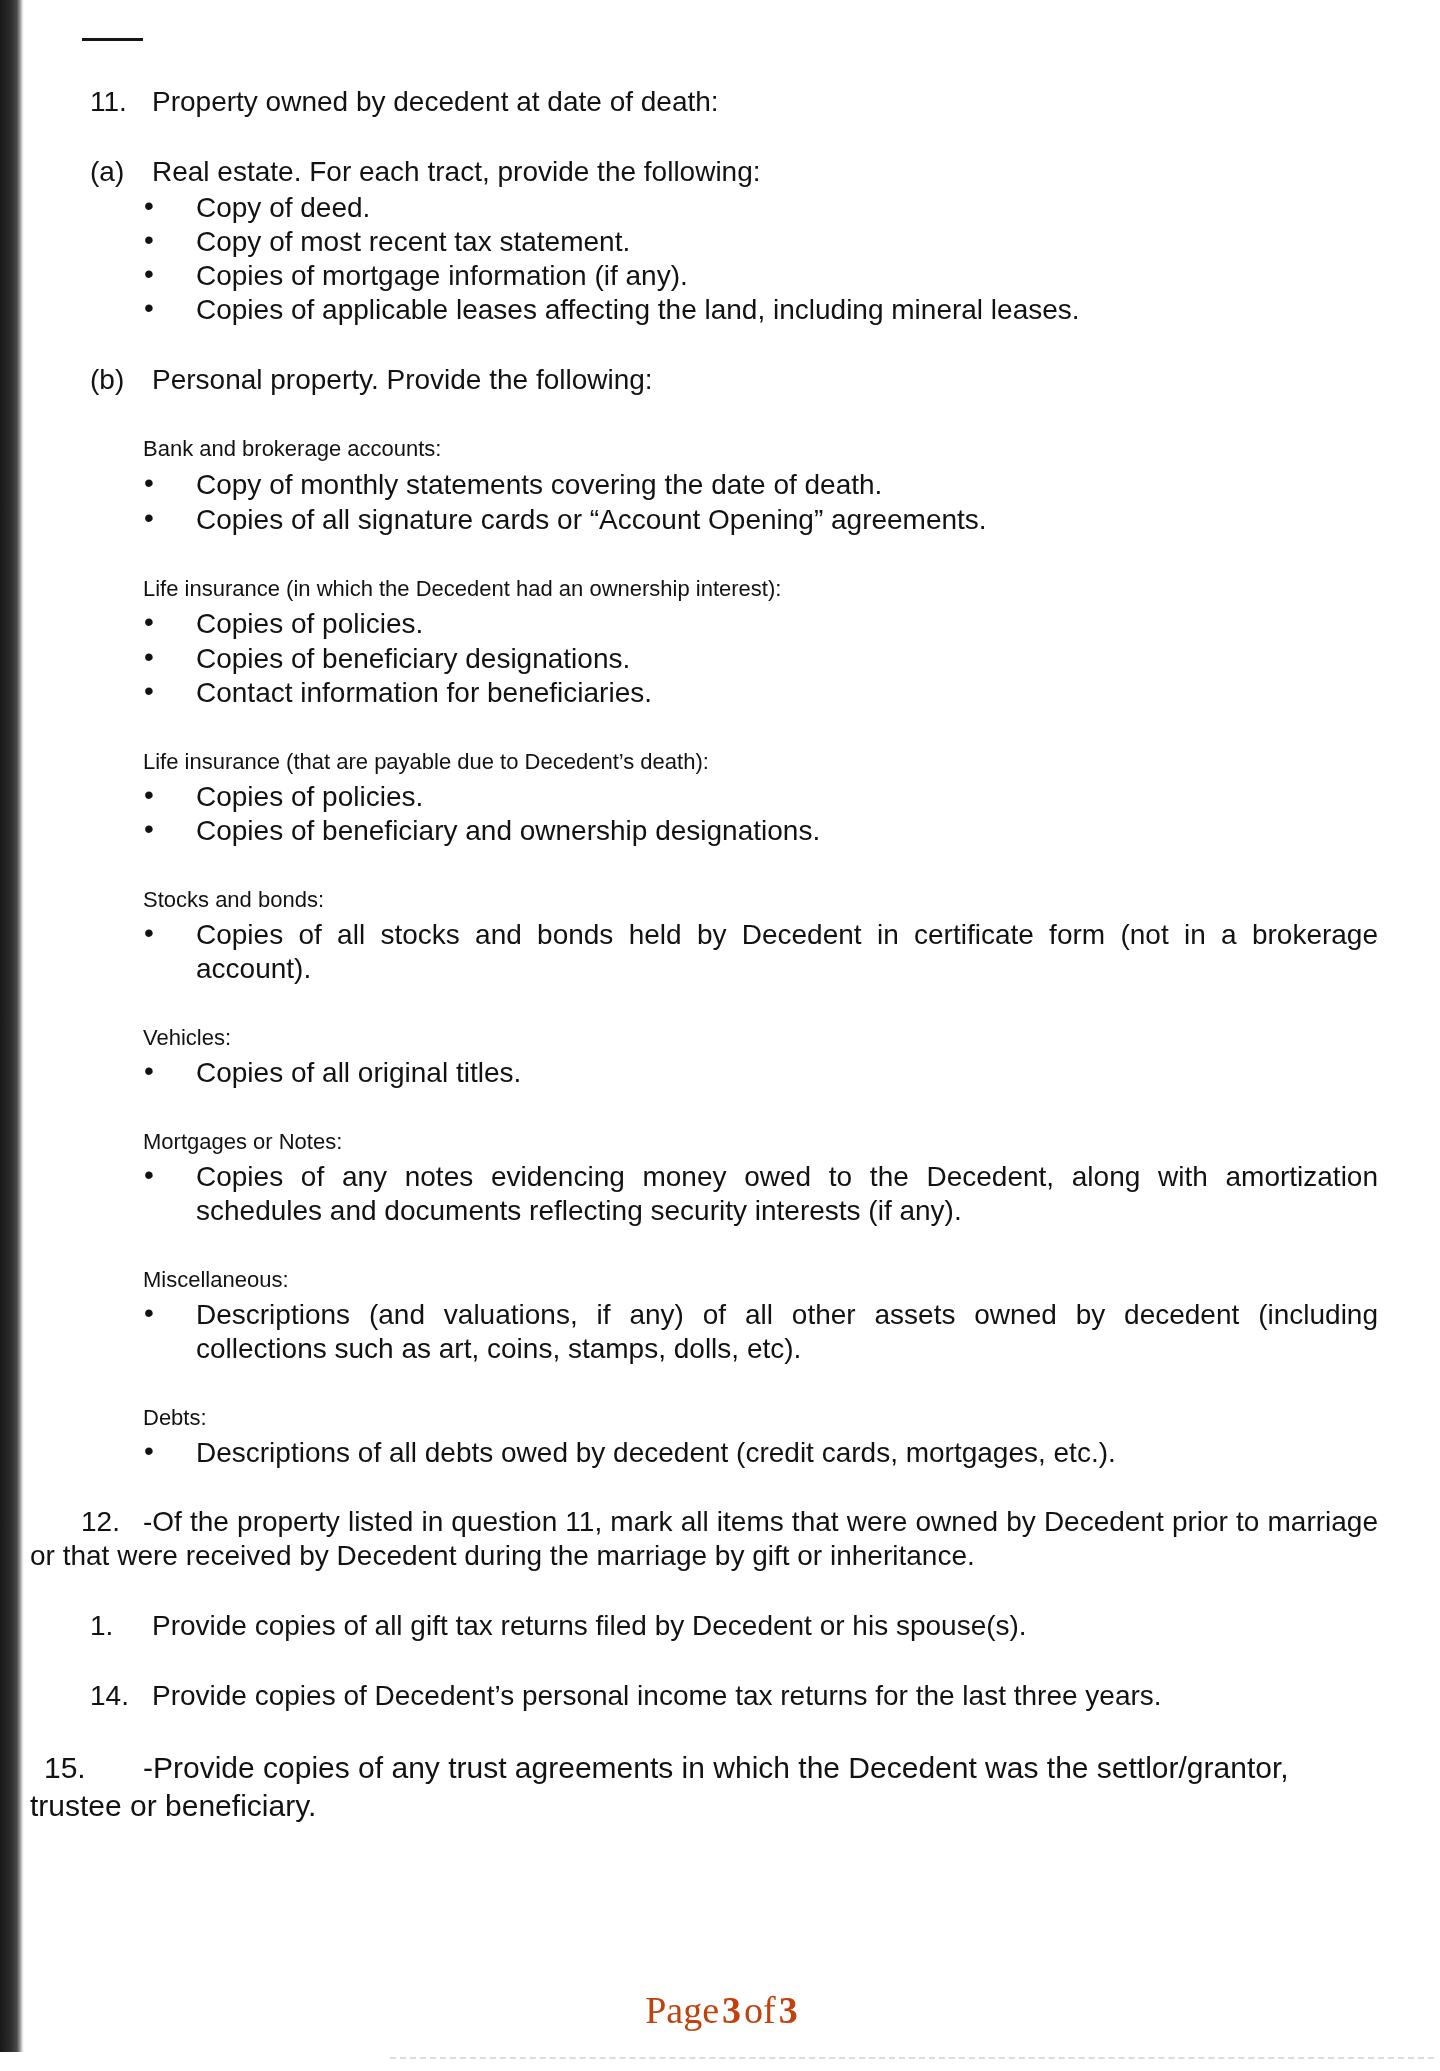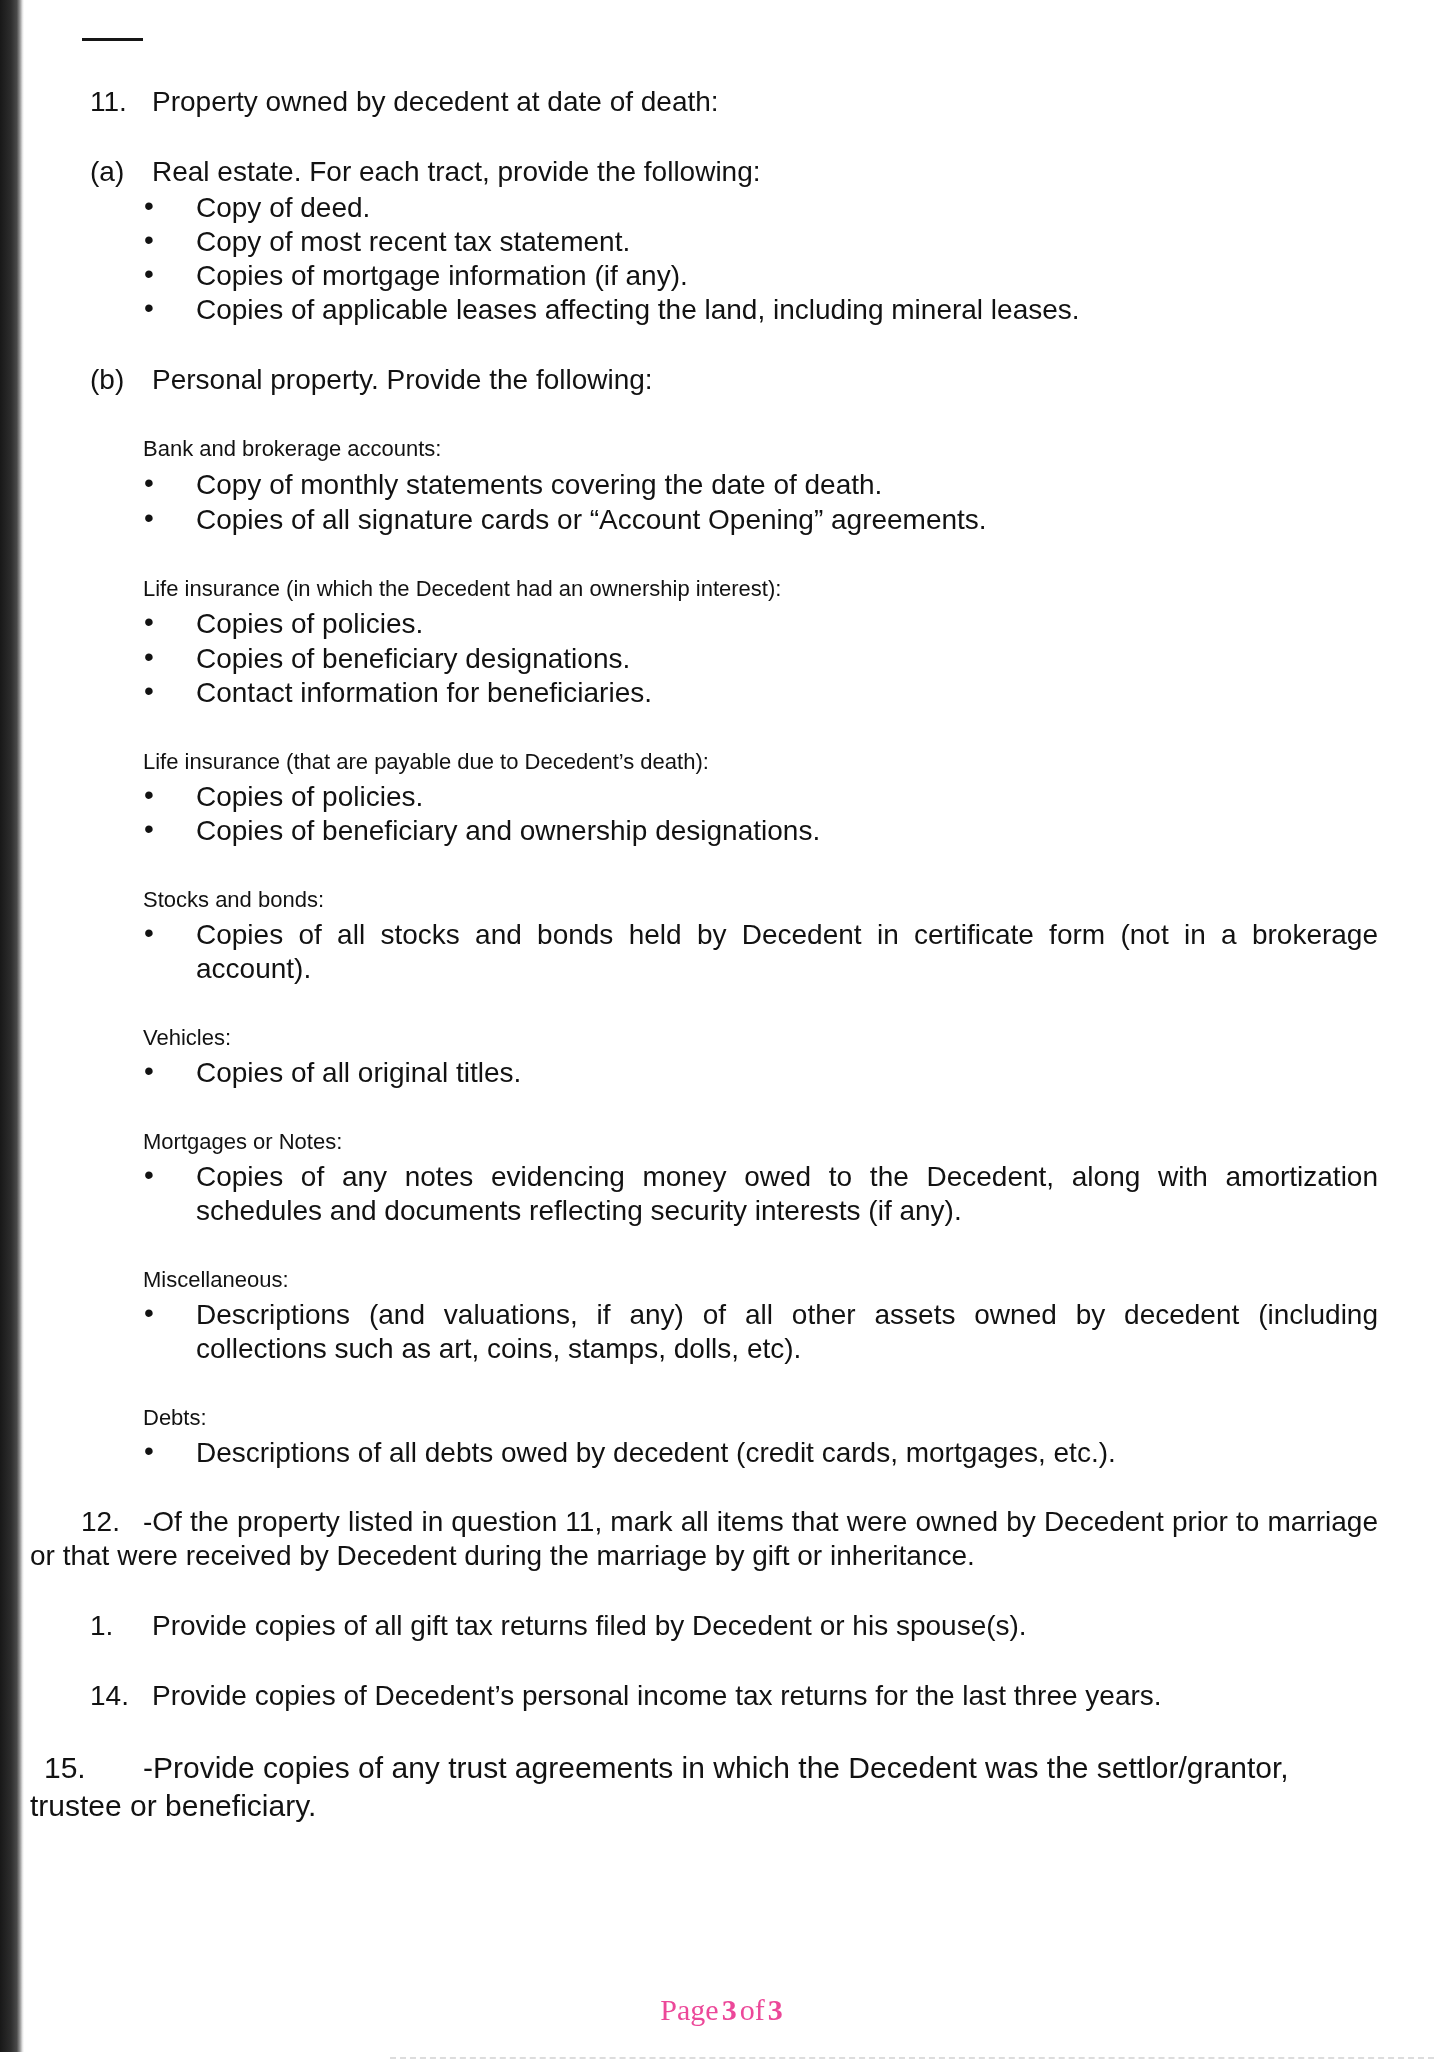--- a/index.html
+++ b/index.html
@@ -47,21 +47,21 @@
   .para15 {
     position: absolute; left: 30px; top: 1749px; width: 1280px;
     font-size: 30px; line-height: 38px; text-indent: 113px;
   }
   .num15 { position: absolute; left: 30px; top: 1749px; font-size: 30px; line-height: 38px; margin-left: 14px; }
 
   .footer {
     position: absolute; left: 0; right: 0; top: 1993px;
     text-align: center;
     font-family: "Liberation Serif", "DejaVu Serif", serif;
-    font-size: 30px; line-height: 34px; color: #ec4899;
+    font-size: 38px; line-height: 34px; color: #c2410c;
   }
   .footer b { font-weight: bold; }
   .footer span { padding: 0 3px; }
 </style>
 </head>
 <body>
 
 <div class="page">
 
   <div class="scan-strip"></div>

